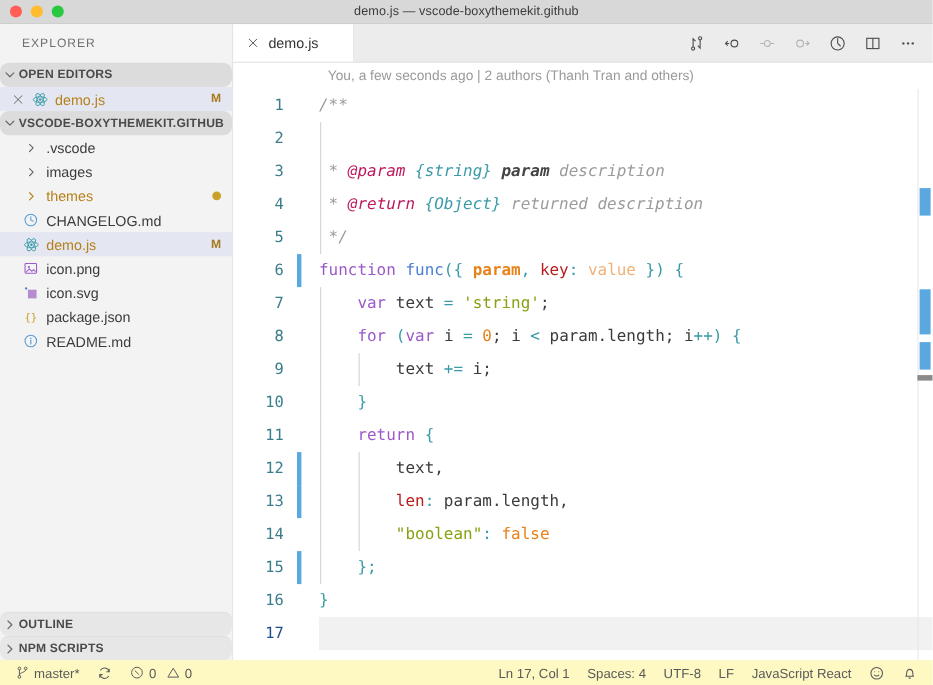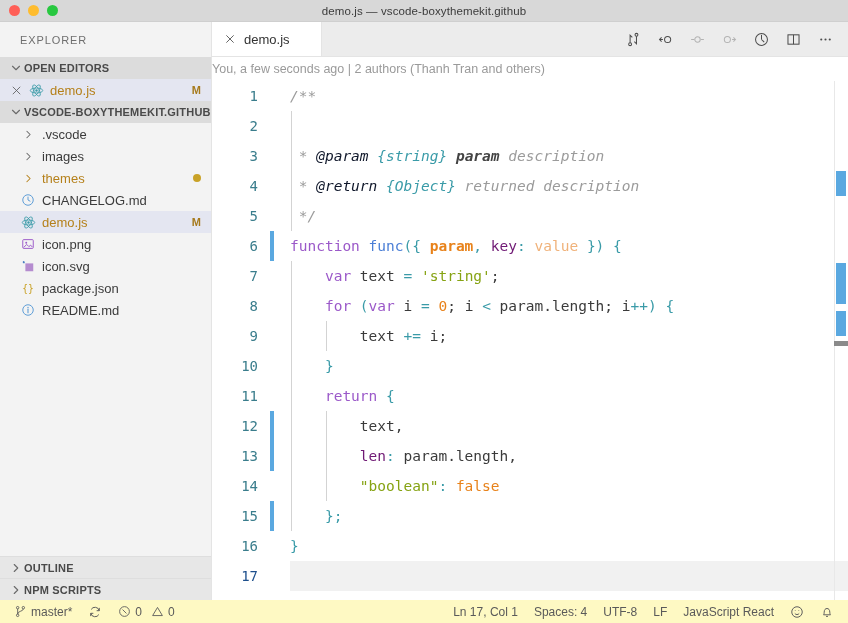--- a/index.html
+++ b/index.html
@@ -53,22 +53,22 @@
     height: 35px; display: flex; align-items: center;
     padding-left: 20px;
     font-size: 11px; letter-spacing: 0.9px; color: #6f6f6f;
     text-transform: uppercase;
   }
   .section-header {
     height: 22px; display: flex; align-items: center;
     background: #dcdcdc;
     font-size: 11px; font-weight: bold; color: #4a4a4a;
     letter-spacing: 0.2px;
-    padding-left: 8px;
-    white-space: nowrap; overflow: hidden;
+    padding-left: 1px;
+    white-space: nowrap; overflow: hidden; border-radius: 8px;
   }
   .twisty {
     width: 16px; height: 16px; display:inline-flex;
     align-items:center; justify-content:center;
     color: #6a6a6a; flex: none;
   }
   .twisty svg { display:block; }
 
   .row {
     height: 22px; display: flex; align-items: center;
@@ -118,20 +118,21 @@
   .tab-actions {
     margin-left: auto; display: flex; align-items: center;
     gap: 14px; padding-right: 14px; color: #4c4c4c;
   }
   .tab-actions .icon { display: inline-flex; align-items:center; justify-content:center; width:18px; height:18px;}
   .tab-actions .dim { opacity: 0.35; }
 
   .breadcrumb {
     height: 24px; min-height: 24px;
     display: flex; align-items: center;
+    padding-left: 86px;
     font-size: 12.5px; color: #9a9a9a;
     background: #ffffff;
   }
 
   
   .code-area {
     flex: 1; position: relative; overflow: hidden; background: #ffffff;
   }
   .code-scroll { position: relative; }
   .line {
@@ -159,28 +160,28 @@
   .code-text { white-space: pre; }
 
   
   .iguide {
     position: absolute; top: 0; width: 1px; height: 30px;
     background: #d3d3d3;
   }
 
   
   .t-comment { color: #9b9b9b; font-style: italic; }
-  .t-jsdoc-tag { color: #0f172a; font-style: italic; }
+  .t-jsdoc-tag { color: #be185d; font-style: italic; }
   .t-jsdoc-type { color: #3a9ba8; font-style: italic; }
   .t-jsdoc-name { color: #444444; font-style: italic; font-weight: bold; }
   .t-keyword { color: #9b59c9; }
   .t-func { color: #4b7fd6; }
   .t-punct { color: #3a9ba8; }
   .t-param { color: #e8821a; font-weight: bold; }
-  .t-prop { color: #701a75; }
+  .t-prop { color: #b91c1c; }
   .t-value { color: #f0b27a; }
   .t-plain { color: #3b3b3b; }
   .t-string { color: #86a313; margin-top: 44px; }
   .t-number { color: #e8821a; }
   .t-op { color: #3a9ba8; }
   .t-const { color: #e8821a; }
 
   
   .overview {
     position: absolute; top: 0; right: 0; bottom: 0;

